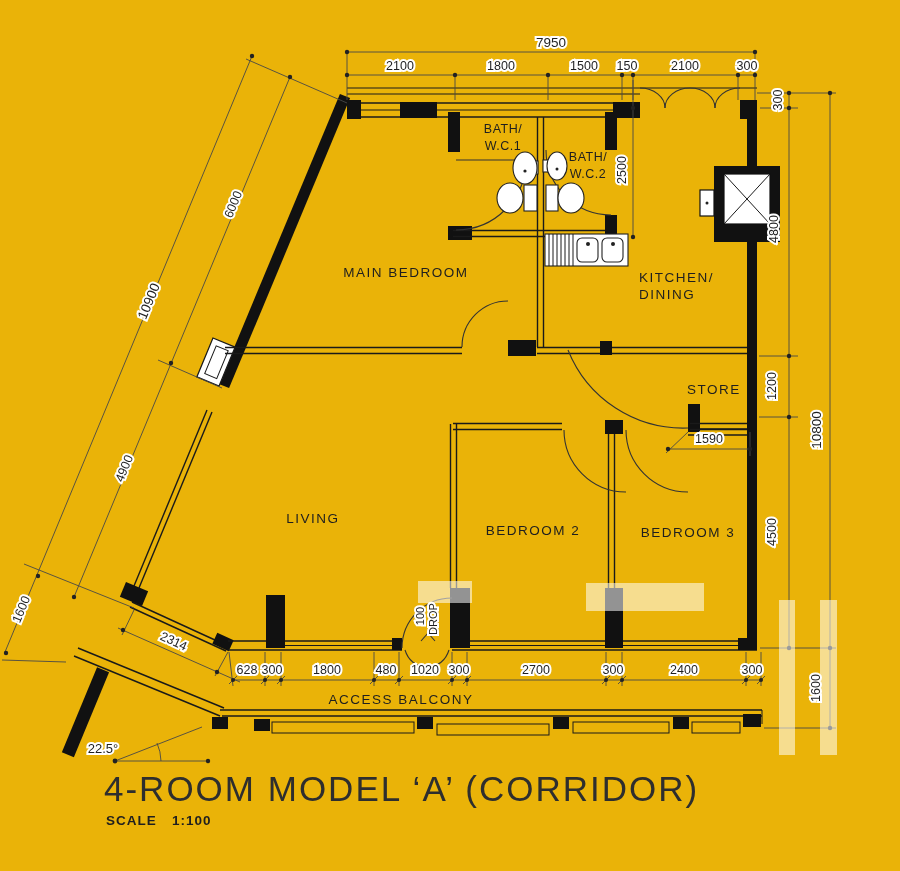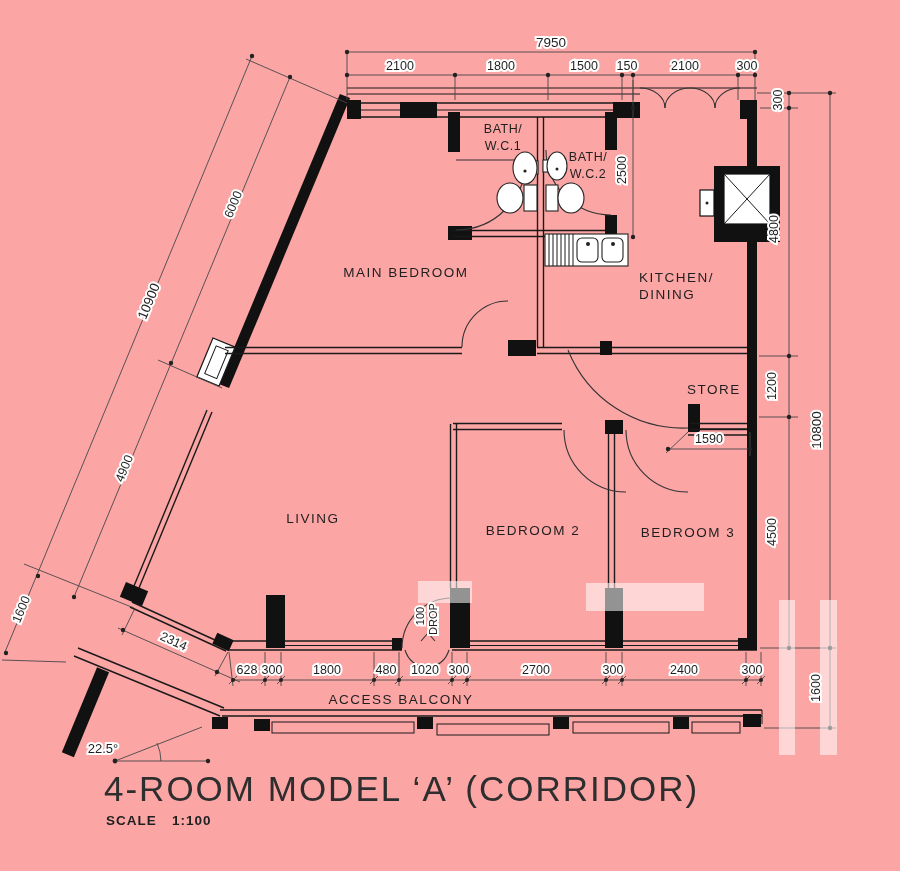--- a/index.html
+++ b/index.html
@@ -1,16 +1,16 @@
 <!DOCTYPE html>
 <html><head>
 <meta charset="utf-8">
 <style>
   html,body{margin:0;padding:0;background:#ffffff;}
-  #stage{position:relative;width:900px;height:871px;background:#fca5a5;overflow:hidden;
+  #stage{position:relative;width:900px;height:871px;background:#eab308;overflow:hidden;
          font-family:"Liberation Sans",sans-serif;text-align:center;}
   svg{position:absolute;left:0;top:0;}
   svg text{fill:#1f1f1f;font-family:"Liberation Sans","DejaVu Sans",sans-serif;}
   .dim{font-size:12.5px;}
   .dimtot{font-size:13.5px;}
   .halo{stroke:#ffffff;stroke-width:4px;paint-order:stroke;}
   .room{font-size:13.5px;letter-spacing:1.5px;}
   .roomS{font-size:12.5px;letter-spacing:.5px;}
   .small{font-size:11px;}
   .angle{font-size:13px;}

